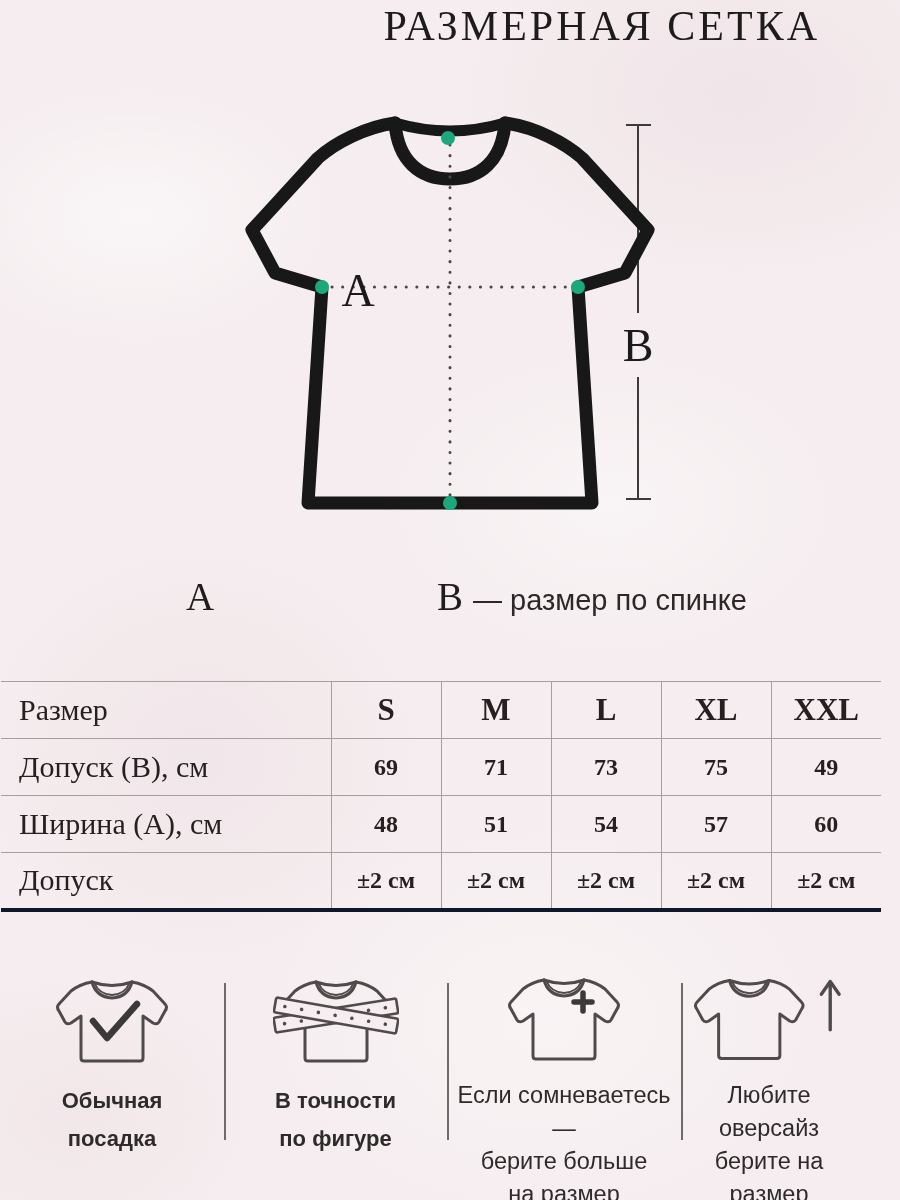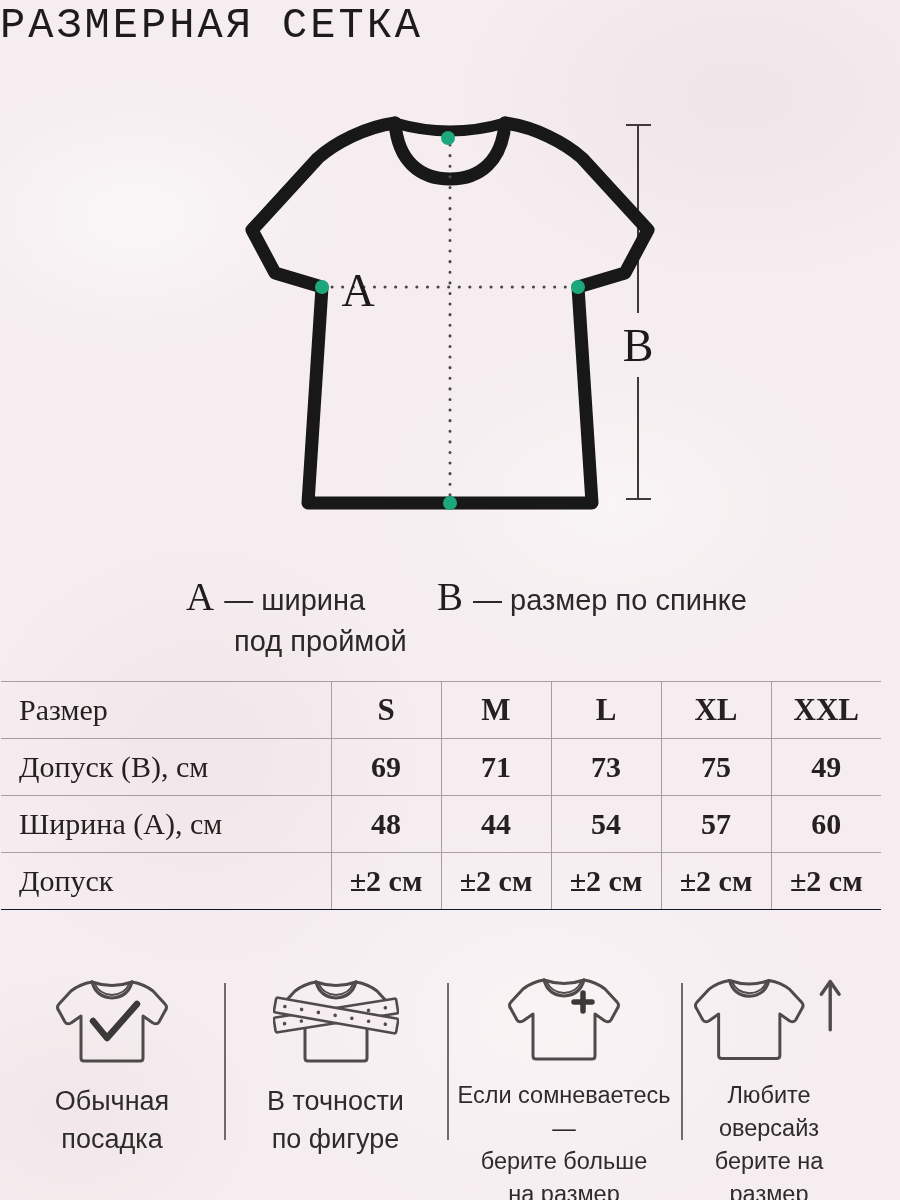--- a/index.html
+++ b/index.html
@@ -15,22 +15,22 @@
     background-image:
       radial-gradient(ellipse 300px 200px at 15% 18%, rgba(255,255,255,0.50), transparent 70%),
       radial-gradient(ellipse 400px 260px at 82% 8%,  rgba(229,211,216,0.32), transparent 70%),
       radial-gradient(ellipse 350px 240px at 68% 42%, rgba(255,255,255,0.40), transparent 70%),
       radial-gradient(ellipse 320px 300px at 22% 63%, rgba(231,214,219,0.30), transparent 70%),
       radial-gradient(ellipse 420px 300px at 60% 85%, rgba(255,252,252,0.45), transparent 70%),
       radial-gradient(ellipse 260px 200px at 8% 93%,  rgba(233,217,221,0.30), transparent 70%);
   }
   .title {
     position:absolute; top:2px; left:0; width:820px;
-    text-align:left;
-    font-family:Liberation Mono, monospace;
+    text-align:right;
+    font-family:Liberation Serif, serif;
     font-size:42px; font-weight:500; letter-spacing:3px;
     color:#1d1b1b;
   }
   .diagram-svg { position:absolute; left:230px; top:105px; }
   .measure-label {
     font-family:"Liberation Serif", serif;
     font-size:46px; fill:#1c1a1a;
   }
   
   .legend-a { position:absolute; left:186px; top:574px; }
@@ -42,33 +42,33 @@
   }
   .legend-text { font-size:29px; color:#2c2828; }
   .legend-line2 { font-size:29px; color:#2c2828; margin-left:48px; margin-top:6px; }
   
   .size-table {
     position:absolute; top:681px; left:1px; width:880px;
     border-collapse:collapse; table-layout:fixed;
     font-family:"Liberation Serif", serif; color:#262020;
   }
   .size-table td { height:57px; border-top:1px solid #a89e9f; }
-  .size-table tr.last td { border-bottom:1px solid #0f172a; }
+  .size-table tr.last td { border-bottom:4px solid #0f172a; }
   .size-table td.label { width:330px; padding-left:18px; font-size:30px; }
   .size-table td.val {
     width:110px; border-left:1px solid #a89e9f;
-    text-align:center; font-size:30px; font-weight:600;
+    text-align:center; font-size:24px; font-weight:600;
   }
   .size-table td.size-head { font-size:31px; font-weight:600; }
   
   .fit-guide { position:absolute; top:950px; left:0; width:900px; height:250px; display:flex; }
   .fit-col { display:flex; flex-direction:column; align-items:center; padding-top:22px; }
   .fit-col .icon-box { height:98px; display:flex; align-items:center; justify-content:center; }
   .caption { margin-top:12px; text-align:center; color:#2e2b2b; }
-  .cap-lg { font-size:27px; line-height:38px; }
+  .cap-lg { font-size:22px; line-height:38px;font-weight:bold; }
   .cap-sm { font-size:23.5px; line-height:33px; }
   .divider {
     position:absolute; top:33px; height:157px; width:0;
     border-left:2px solid #6f6b6b;
   }
 </style>
 </head>
 <body>
 
 <div class="page">
@@ -103,23 +103,21 @@
       <circle cx="218" cy="33" r="7"></circle>
       <circle cx="92" cy="182" r="7"></circle>
       <circle cx="348" cy="182" r="7"></circle>
       <circle cx="220" cy="398" r="7"></circle>
     </g>
   </svg>
 
   <div class="legend-a">
     <div class="legend-line">
       <span class="legend-letter">А</span>
-      <span class="legend-text">— ширина</span>
-    </div>
-    <div class="legend-line2">под проймой</div>
+    </div>
   </div>
   <div class="legend-b">
     <div class="legend-line">
       <span class="legend-letter">В</span>
       <span class="legend-text">— размер по спинке</span>
     </div>
   </div>
 
   <table class="size-table">
     <tbody>
@@ -135,21 +133,21 @@
       <td class="label">Допуск (В), см</td>
       <td class="val">69</td>
       <td class="val">71</td>
       <td class="val">73</td>
       <td class="val">75</td>
       <td class="val">49</td>
     </tr>
     <tr>
       <td class="label">Ширина (А), см</td>
       <td class="val">48</td>
-      <td class="val">44</td>
+      <td class="val">51</td>
       <td class="val">54</td>
       <td class="val">57</td>
       <td class="val">60</td>
     </tr>
     <tr class="last">
       <td class="label">Допуск</td>
       <td class="val">±2 см</td>
       <td class="val">±2 см</td>
       <td class="val">±2 см</td>
       <td class="val">±2 см</td>

